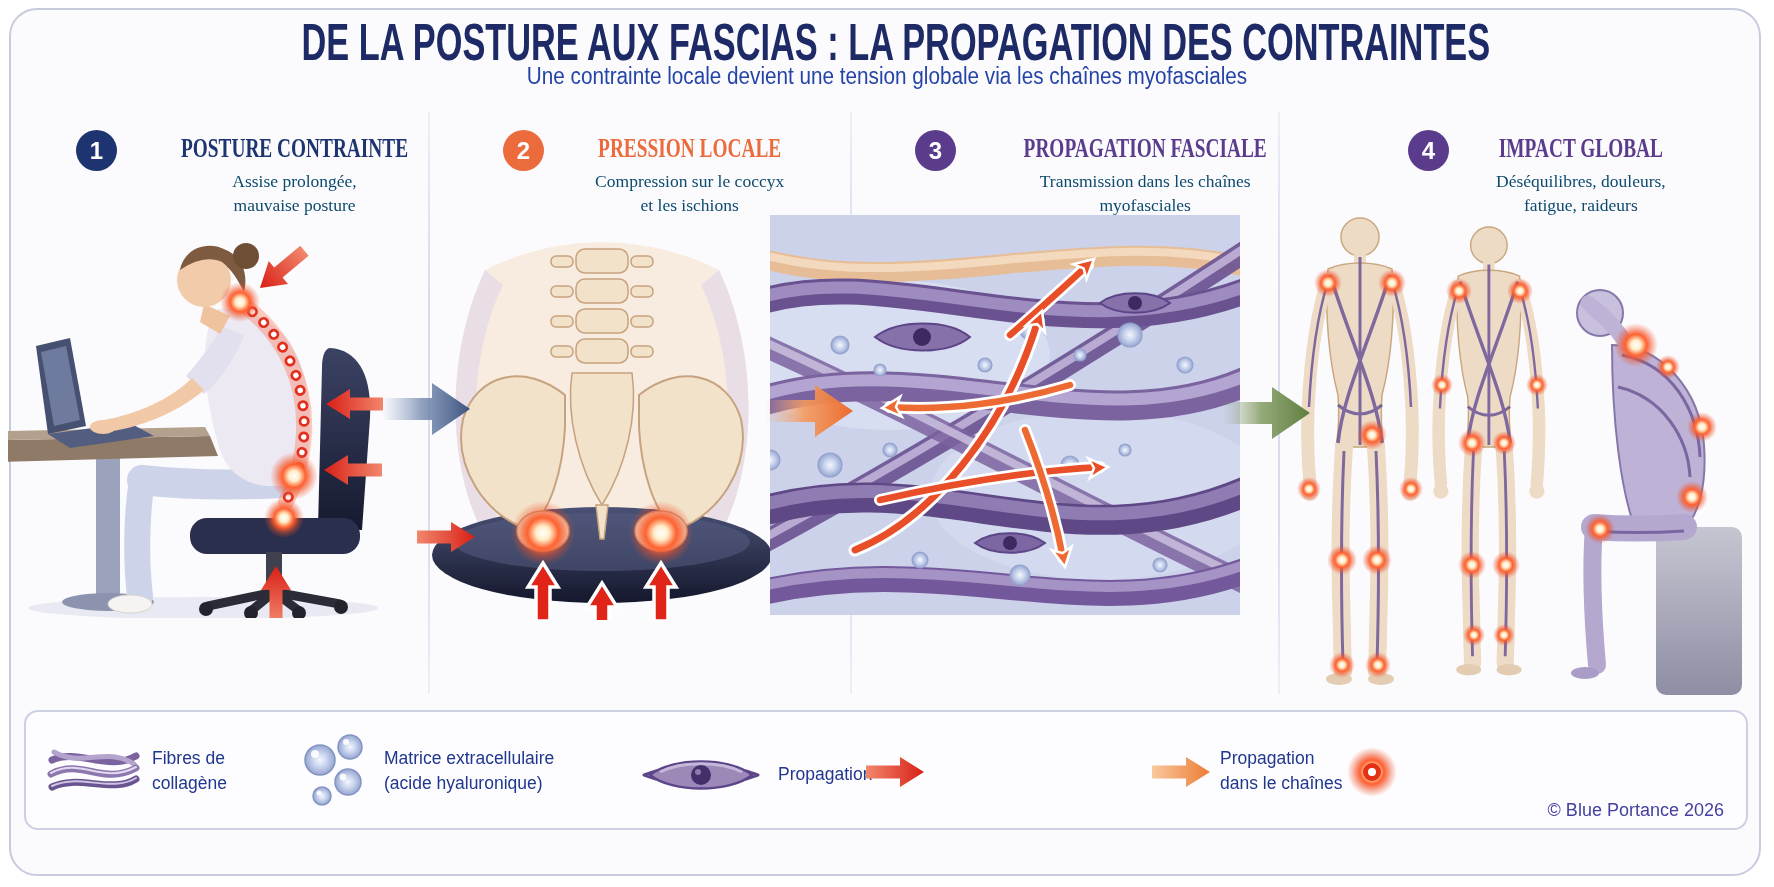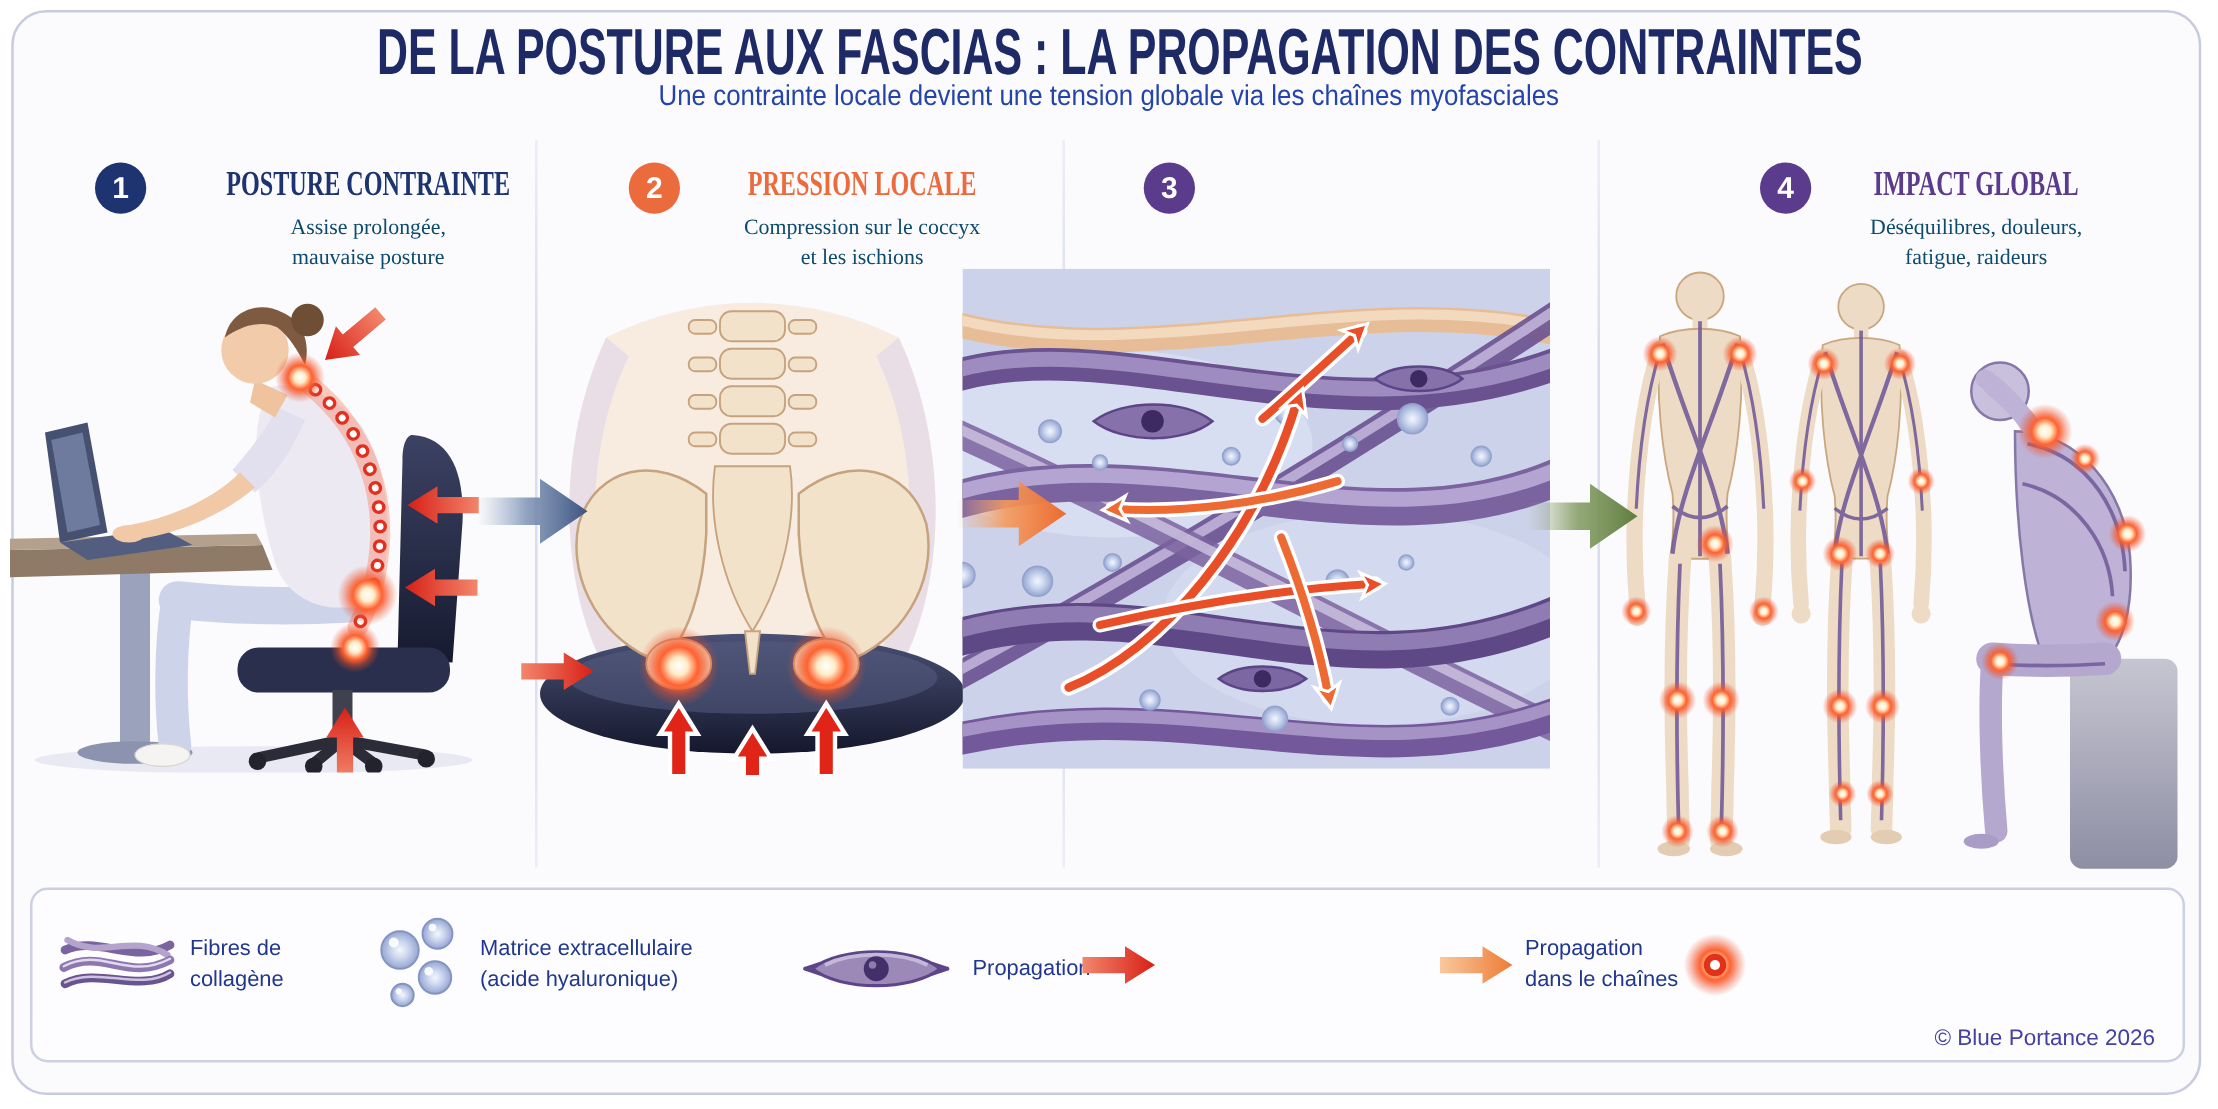--- a/index.html
+++ b/index.html
@@ -10,21 +10,21 @@
   .divider{position:absolute;top:112px;height:582px;width:2px;background:linear-gradient(#eceef7,#d8dcec 30%,#d8dcec 70%,#eceef7);}
   .step{position:absolute;top:128px;display:flex;align-items:flex-start;}
   .step-num{width:41px;height:41px;border-radius:50%;color:#ffffff;font-size:24px;font-weight:bold;display:flex;align-items:center;justify-content:center;flex:0 0 auto;margin-top:2px;}
   .step-text{display:flex;flex-direction:column;align-items:center;margin-left:13px;font-family:Liberation Serif, serif;}
   .step-title{font-size:28px;font-weight:bold;line-height:40px;white-space:nowrap;transform:scaleX(0.69);transform-origin:center top;}
   .step-desc{font-size:17.5px;color:#0c4a6e;text-align:center;white-space:pre-line;line-height:1.38;margin-top:1px;}
   .bg-navy{background:#1d3470;} .bg-orange{background:#eb6b3d;} .bg-purple{background:#5a3b8c;}
   .fg-navy{color:#1d3470;} .fg-orange{color:#eb6b3d;} .fg-purple{color:#5a3b8c;}
   .illo{position:absolute;}
   .flow{position:absolute;}
-  .legend{position:absolute;left:24px;top:710px;width:1724px;height:140px;background:#fdfdff;border:2px solid #ccd0e2;border-radius:14px;box-sizing:border-box;}
+  .legend{position:absolute;left:24px;top:710px;width:1724px;height:120px;background:#fdfdff;border:2px solid #ccd0e2;border-radius:14px;box-sizing:border-box;}
   .legend-icon{position:absolute;}
   .legend-label{position:absolute;font-size:17.5px;color:#20368f;white-space:pre-line;line-height:1.45;top:34px;}
   .legend-label.single{top:50px;}
   .copyright{position:absolute;right:22px;bottom:7px;font-size:18px;color:#44419f;margin-top:10px;}
 </style>
 </head>
 <body>
 
 <div class="stage">
   <div class="card"></div>
@@ -103,20 +103,25 @@
   <div class="step" style="left:503px">
     <div class="step-num bg-orange">2</div>
     <div class="step-text">
       <div class="step-title fg-orange">PRESSION LOCALE</div>
       <div class="step-desc">Compression sur le coccyx
 et les ischions</div>
     </div>
   </div>
   <div class="step" style="left:915px">
     <div class="step-num bg-purple">3</div>
+    <div class="step-text">
+      <div class="step-title fg-purple">PROPAGATION FASCIALE</div>
+      <div class="step-desc">Transmission dans les chaînes
+myofasciales</div>
+    </div>
   </div>
   <div class="step" style="left:1408px">
     <div class="step-num bg-purple">4</div>
     <div class="step-text">
       <div class="step-title fg-purple">IMPACT GLOBAL</div>
       <div class="step-desc">Déséquilibres, douleurs,
 fatigue, raideurs</div>
     </div>
   </div>
 

